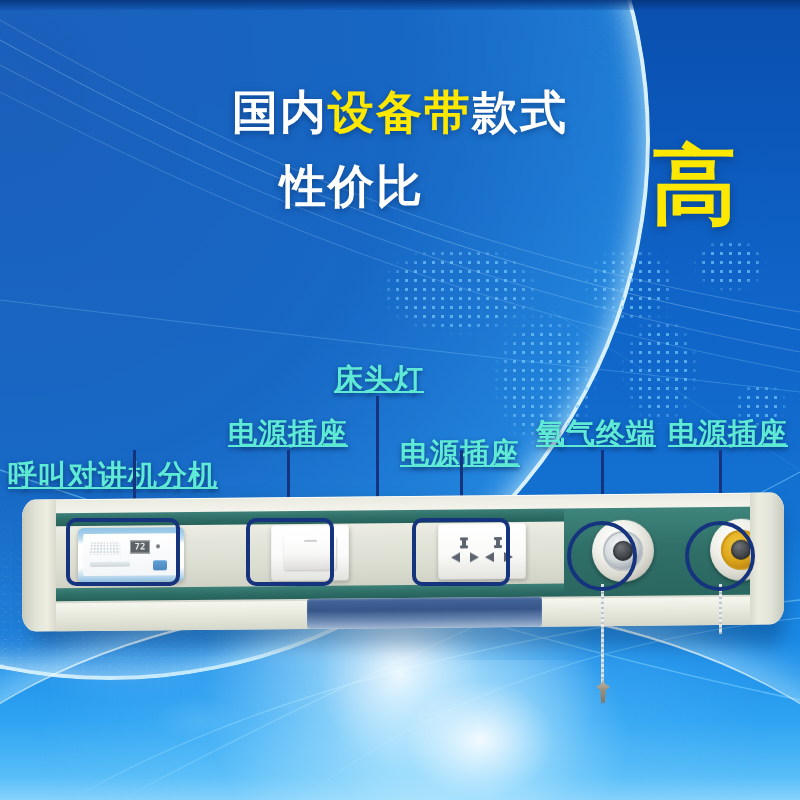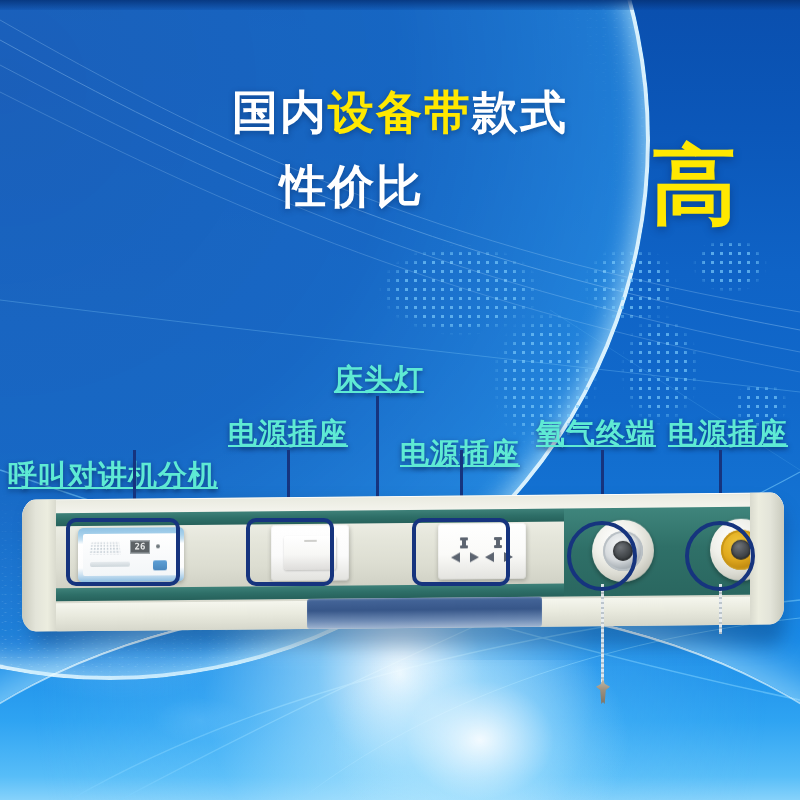--- a/index.html
+++ b/index.html
@@ -440,21 +440,21 @@
     <div class="panel-shadow"></div>
     <div class="panel-body">
 
       <div class="stripe top"></div>
       <div class="stripe bottom"></div>
       <div class="green-block"></div>
 
       <div class="intercom">
         <div class="ic-face">
           <div class="ic-speaker"></div>
-          <div class="ic-display">26</div>
+          <div class="ic-display">72</div>
           <div class="ic-dot"></div>
           <div class="ic-bar"></div>
           <div class="ic-btn"></div>
         </div>
       </div>
 
       <div class="switch-plate">
         <div class="switch-rocker">
           <div class="switch-mark"></div>
         </div>

